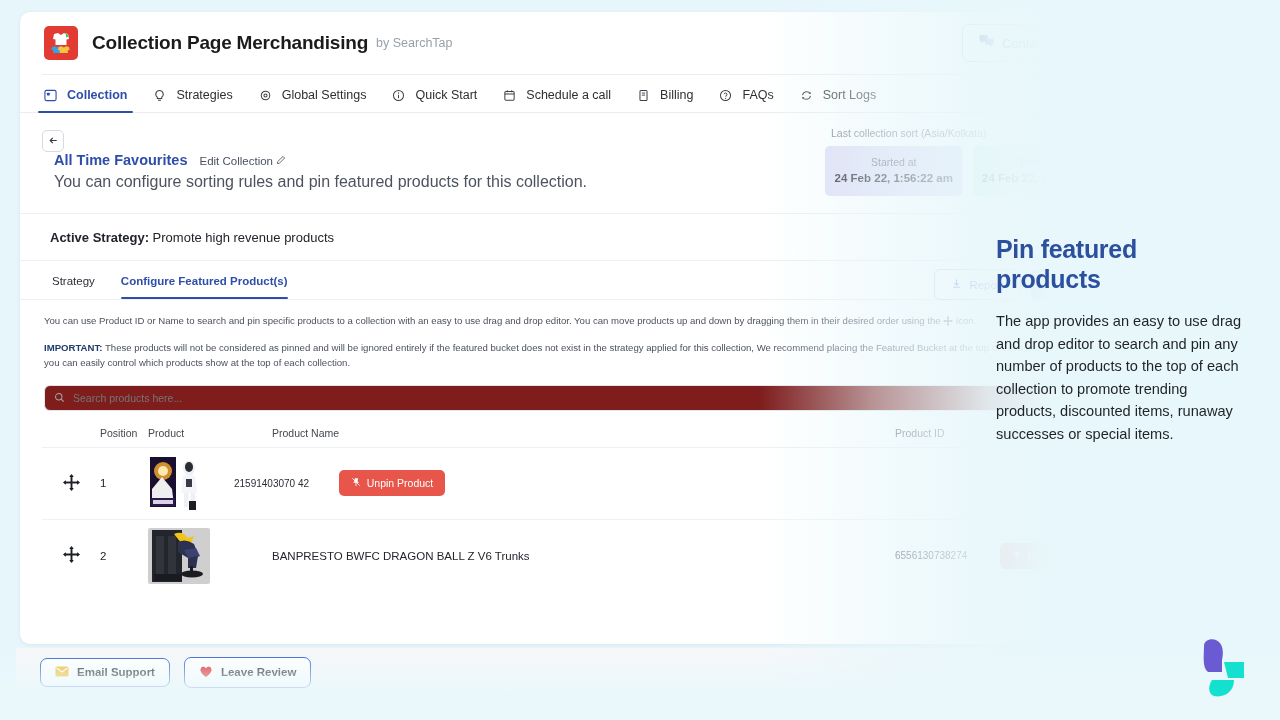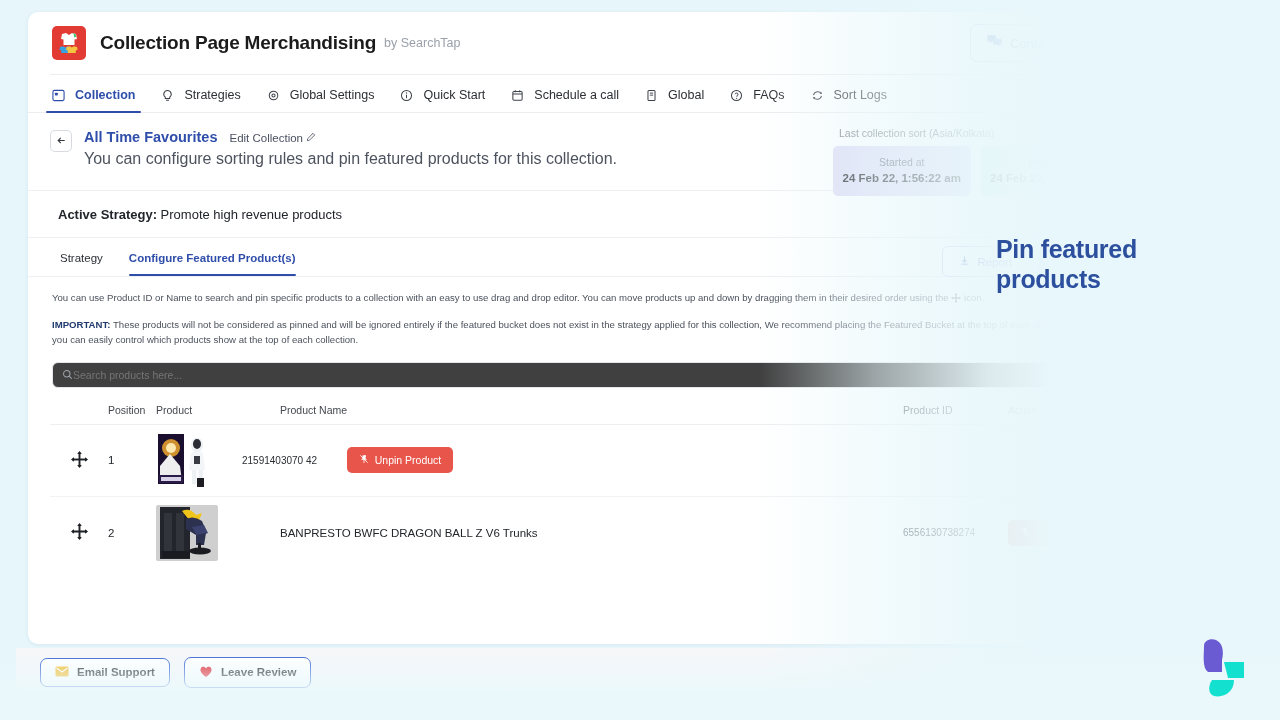--- a/index.html
+++ b/index.html
@@ -21,21 +21,21 @@
   }
   .bg-diag2 {
     position:absolute; top:-300px; right:-300px; width:900px; height:420px;
     background: linear-gradient(175deg,#9fd0f6 0%, #c2d9f5 55%, #e9f7fc 100%);
     transform: rotate(-33deg); transform-origin: top right;
   }
   .logo-mark { position:absolute; right:22px; bottom:16px; width:80px; height:66px; }
 
   
   .app-card {
-    position:absolute; left:28px; top:12px; width:1112px; height:632px;
+    position:absolute; left:20px; top:12px; width:1112px; height:632px;
     background:#ffffff; border-radius:10px;
     box-shadow: 0 1px 4px rgba(20,40,80,.07);
     overflow:hidden;
   }
 
   
   .app-header { position:relative; height:62px; padding:0 24px; display:flex; align-items:center; }
   .app-logo {
     width:34px; height:34px; border-radius:5px; background:#e23b33;
     display:flex; align-items:center; justify-content:center; flex:0 0 auto;
@@ -56,21 +56,21 @@
 
   
   .tabbar { display:flex; align-items:flex-end; gap:22px; padding:0 22px; height:38px; border-bottom:1px solid #ebedf0; }
   .tab { display:flex; align-items:center; gap:10px; font-size:12.5px; color:#2c2f33;
          padding:0 2px 10px 2px; position:relative; white-space:nowrap; }
   .tab.active { color:#2f4eaa; font-weight:700; }
   .tab.active::after { content:""; position:absolute; left:-4px; right:-4px; bottom:-1px; height:2.5px; background:#2f4eaa; border-radius:2px; }
   .tab svg { display:block; }
 
   
-  .coll-head { display:flex; padding:16px 22px 10px 22px; position:relative; }
+  .coll-head { display:flex; padding:16px 22px 10px 22px; position:relative;flex-direction:column; }
   .back-btn { width:22px; height:22px; border:1px solid #d7dbe0; border-radius:5px; background:#fff;
               display:flex; align-items:center; justify-content:center; flex:0 0 auto; margin-top:1px; }
   .coll-texts { margin-left:12px; }
   .coll-title-row { display:flex; align-items:baseline; gap:12px; }
   .coll-title { font-size:14.5px; font-weight:700; color:#2f4eaa; }
   .coll-edit { font-size:11.5px; color:#4a5161; display:flex; align-items:center; gap:3px;}
   .coll-sub { font-size:16px; color:#4d535e; margin-top:5px; }
 
   .sortinfo { position:absolute; right:22px; top:14px; width:285px; }
   .sortinfo-label { font-size:10.5px; color:#73797f; text-align:left; padding-left:6px; }
@@ -102,22 +102,22 @@
 
   
   .notes { padding:14px 24px 0 24px; }
   .note { font-size:9.6px; color:#4b515c; line-height:1.55; }
   .note .imp { color:#1f3a6e; font-weight:700; }
   .note + .note { margin-top:10px; }
   .move-ico { display:inline-block; vertical-align:-2px; }
 
   
   .searchwrap { padding:14px 24px 0 24px; }
-  .searchbox { display:flex; align-items:center; border:1px solid #e3e6ea; border-radius:6px;
-               background:#404040; height:26px; padding:0 9px; }
+  .searchbox { display:flex; align-items:center; gap:8px; border:1px solid #e3e6ea; border-radius:6px;
+               background:#7f1d1d; height:26px; padding:0 9px; }
   .searchbox input { border:none; outline:none; font-size:10.5px; color:#8b919b; flex:1;
                      font-family:"Liberation Sans", sans-serif; background:transparent; }
 
   
   .ptable { padding:12px 22px 0 22px; }
   .prow { display:flex; align-items:center; font-size:10.5px; }
   .p-head { color:#43484f; padding:4px 0 8px 0; border-bottom:1px solid #edeff2; }
   .c-drag { width:58px; display:flex; justify-content:center; }
   .c-pos  { width:48px; }
   .c-img  { width:86px; }
@@ -255,21 +255,21 @@
       </div>
 
       <div class="tab">
         <span>
           <svg width="13" height="13" viewBox="0 0 14 14">
             <rect x="3.2" y="1.6" width="7.6" height="10.8" rx="1.1" fill="none" stroke="#3c4149" stroke-width="1.1"></rect>
             <line x1="5.2" y1="4.4" x2="8.8" y2="4.4" stroke="#3c4149" stroke-width="1"></line>
             <line x1="5.2" y1="6.6" x2="8.8" y2="6.6" stroke="#3c4149" stroke-width="1"></line>
           </svg>
         </span>
-        <span>Global</span>
+        <span>Billing</span>
       </div>
 
       <div class="tab">
         <span>
           <svg width="13" height="13" viewBox="0 0 14 14">
             <circle cx="7" cy="7" r="5.4" fill="none" stroke="#3c4149" stroke-width="1.1"></circle>
             <path d="M5.6 5.6a1.5 1.5 0 1 1 1.8 1.7v1" fill="none" stroke="#3c4149" stroke-width="1.05"></path>
             <circle cx="7.1" cy="10" r=".65" fill="#3c4149"></circle>
           </svg>
         </span>
@@ -511,20 +511,21 @@
       </span>
       <span>Leave Review</span>
     </div>
   </div>
 
   <div class="fade-overlay"></div>
   <div class="fade-bottom"></div>
 
   <div class="promo">
     <div class="promo-title">Pin featured products</div>
+    <div class="promo-body">The app provides an easy to use drag and drop editor to search and pin any number of products to the top of each collection to promote trending products, discounted items, runaway successes or special items.</div>
   </div>
 
   <div class="logo-mark">
     <svg width="80" height="66" viewBox="0 0 80 66">
       <path d="M26 8 C26 2 33 0 38 2 C45 5 46 14 44 22 L44 34 L30 34 C24 30 26 16 26 8 Z" fill="#6b5bd2"></path>
       <path d="M46 24 L66 24 L66 40 L50 40 Z" fill="#14e0d0"></path>
       <path d="M34 42 L56 42 C56 54 46 60 36 58 C30 56 30 48 34 42 Z" fill="#14e0d0"></path>
     </svg>
   </div>
 

